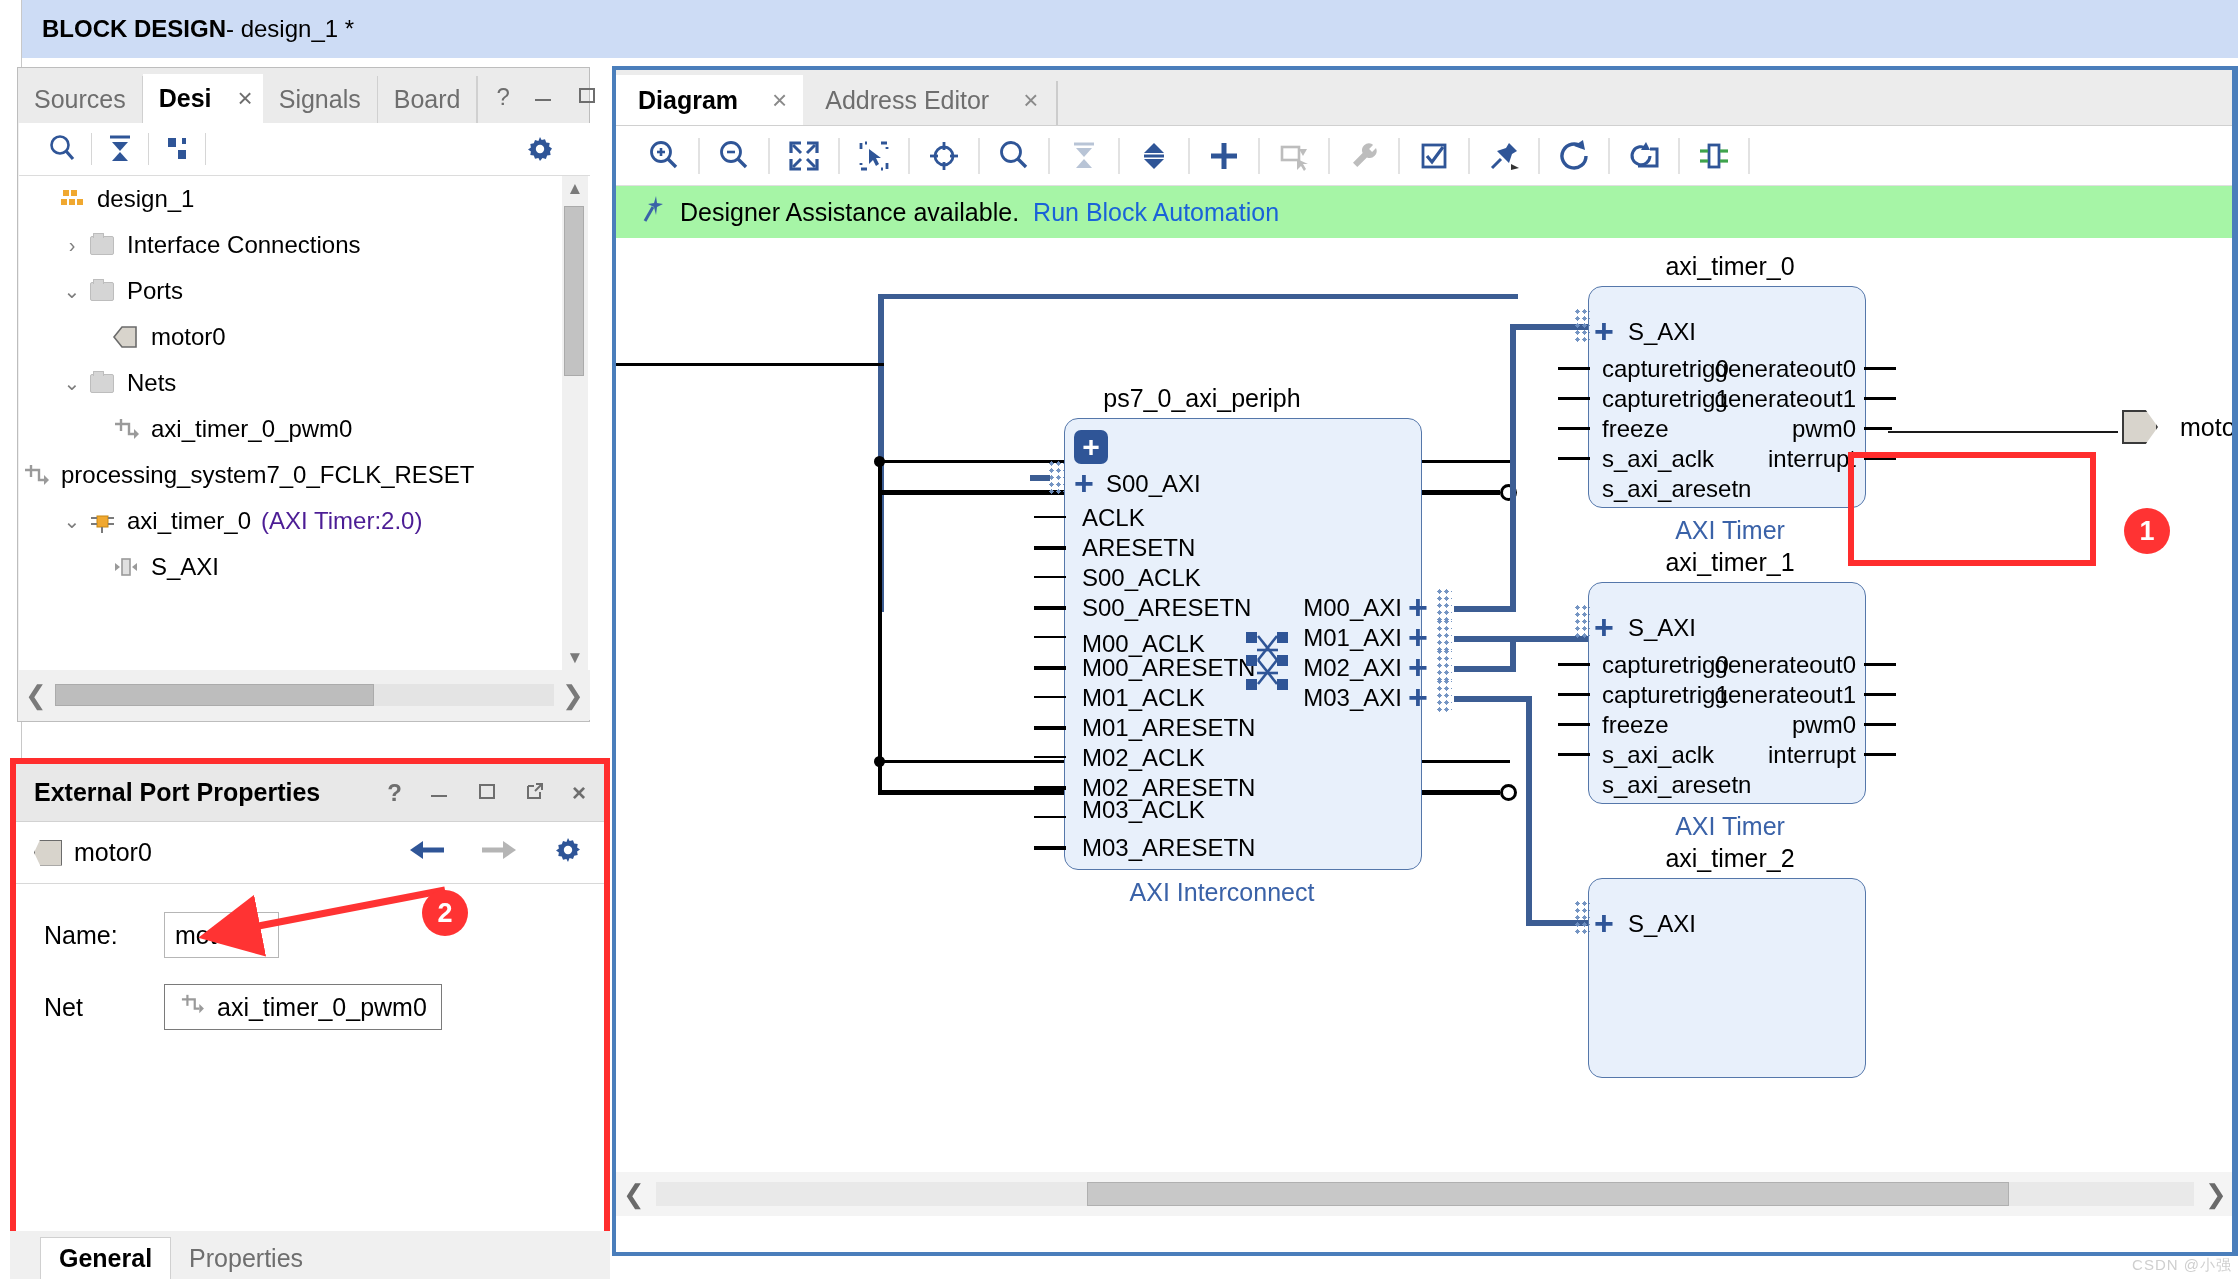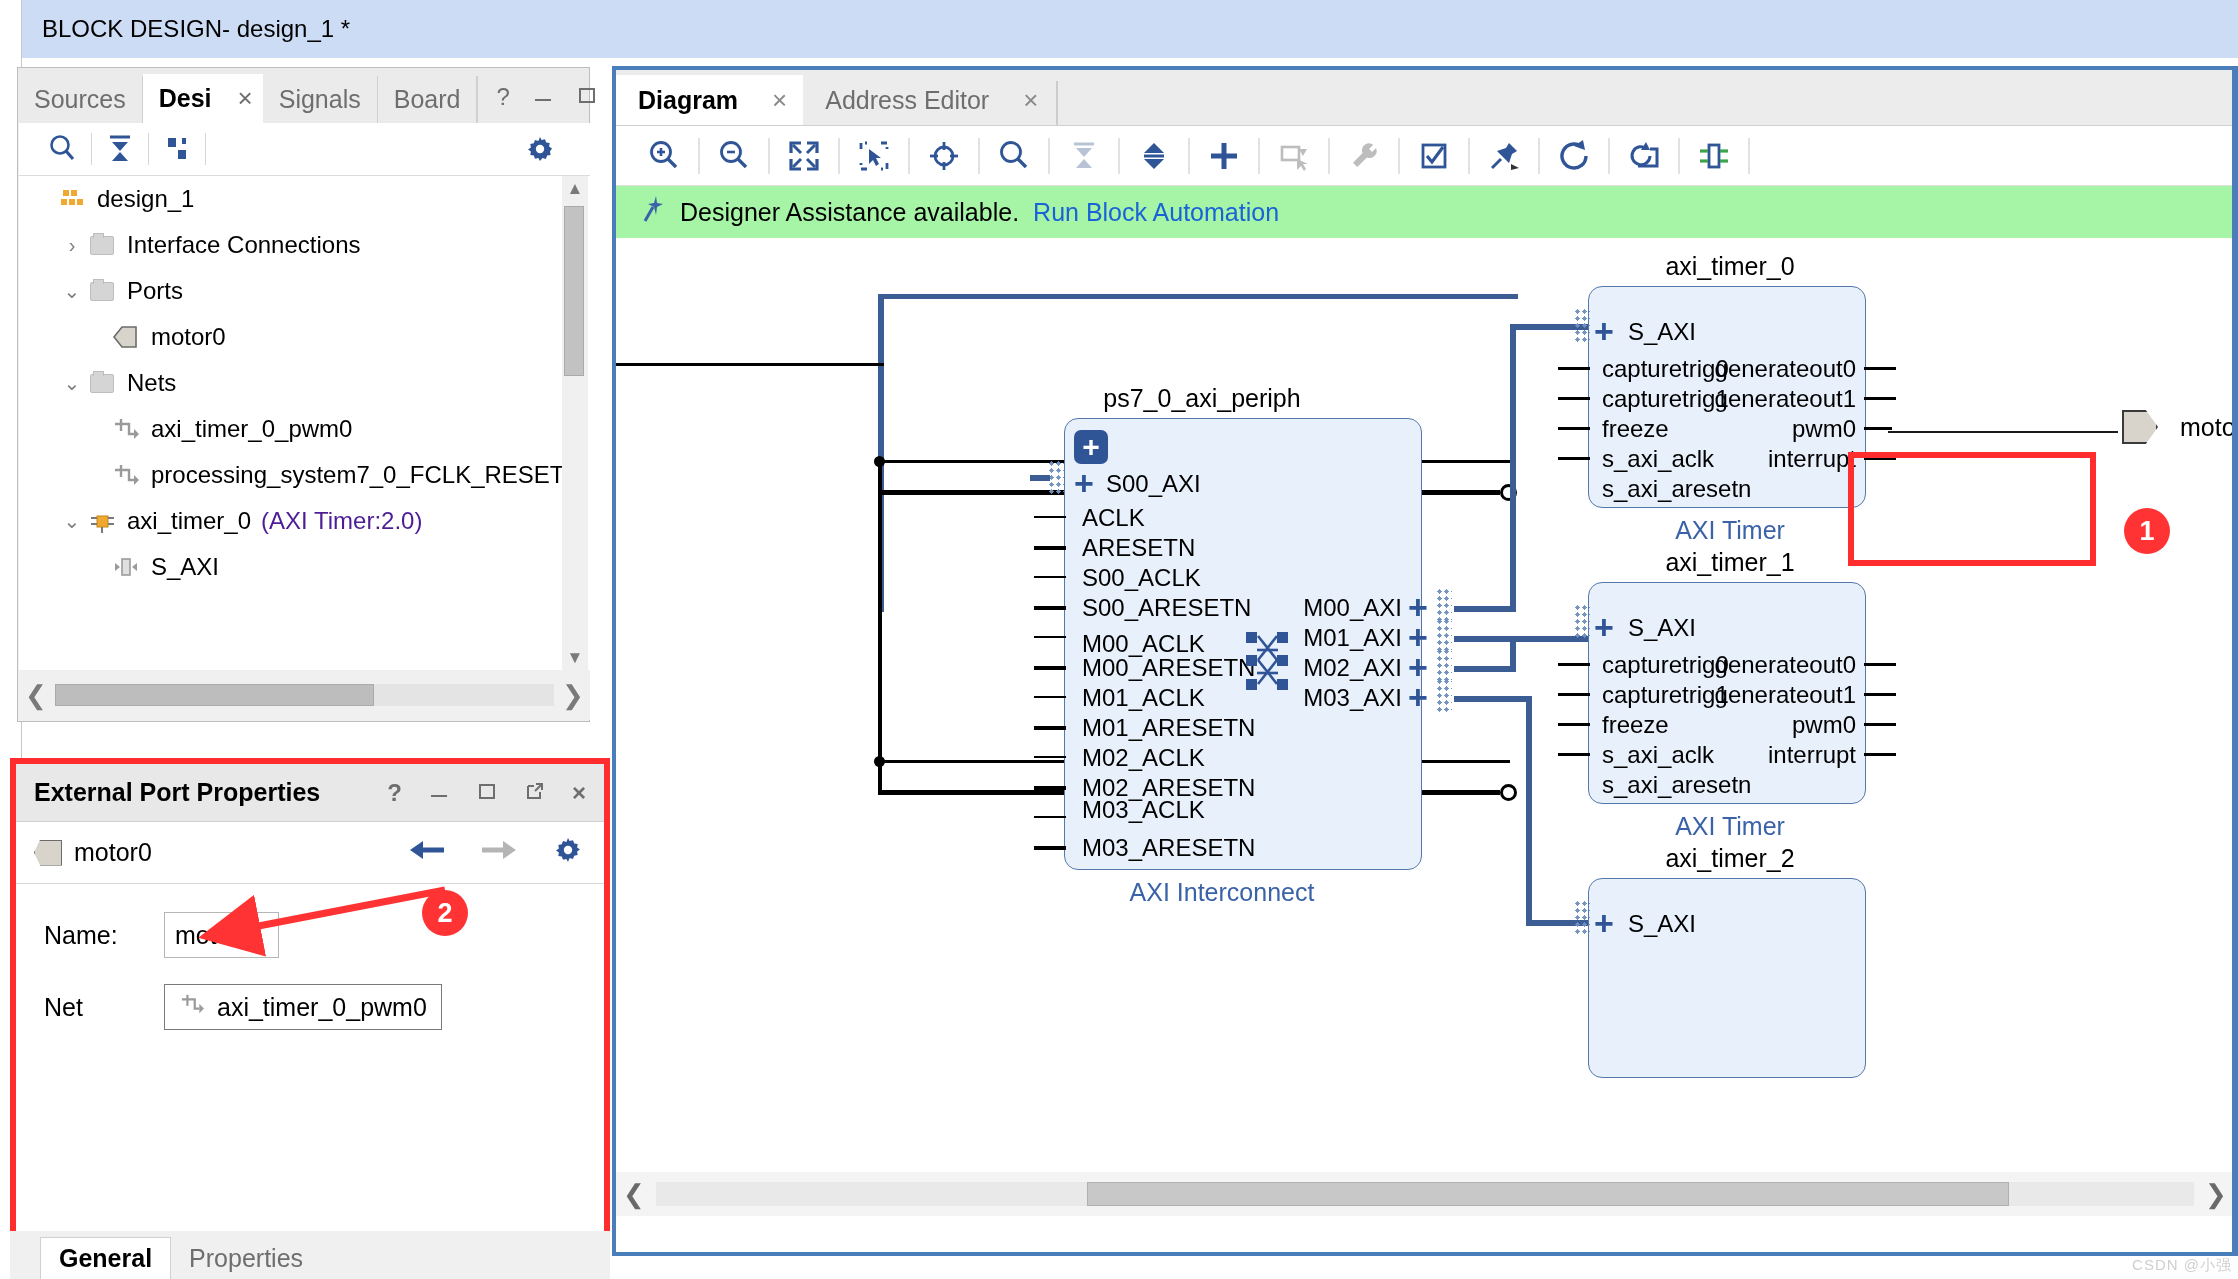--- a/index.html
+++ b/index.html
@@ -13,21 +13,21 @@
   #root { position: relative; width: 2238px; height: 1279px; background:#fff; }
 
   
   .bd-banner {
     position:absolute; left:22px; top:0px; width:2216px; height:58px;
     background:#cddcf5;
     display:flex; align-items:center;
     padding-left:20px;
     font-size:24px; color:#000;
   }
-  .bd-banner .bold { font-weight:normal; }
+  .bd-banner .bold { font-weight:bold; }
   .left-edge-strip {
     position:absolute; left:0; top:0; width:22px; height:1279px; background:#ffffff;
     border-right:1px solid #c8c8c8;
   }
 
   
   .tree-panel {
     position:absolute; left:17px; top:67px; width:573px; height:655px;
     background:#f0f0f0; border:1px solid #bdbdbd;
   }
@@ -374,21 +374,21 @@
           <svg width="28" height="24" viewBox="0 0 28 24">
               <path d="M3 7 h14 v10 h5" fill="none" stroke="#9a9a9a" stroke-width="2.4"></path>
               <polygon points="22,12 27,17 22,22" fill="#9a9a9a"></polygon>
               <path d="M9 2 v12" fill="none" stroke="#9a9a9a" stroke-width="2.4"></path>
             </svg>
         </span>
         <span class="tlabel">axi_timer_0_pwm0</span>
       </div>
 
 
-      <div class="tree-row" style="padding-left:90px">
+      <div class="tree-row" style="">
         <span class="ticon">
           <svg width="28" height="24" viewBox="0 0 28 24">
               <path d="M3 7 h14 v10 h5" fill="none" stroke="#9a9a9a" stroke-width="2.4"></path>
               <polygon points="22,12 27,17 22,22" fill="#9a9a9a"></polygon>
               <path d="M9 2 v12" fill="none" stroke="#9a9a9a" stroke-width="2.4"></path>
             </svg>
         </span>
         <span class="tlabel">processing_system7_0_FCLK_RESET</span>
       </div>
 

